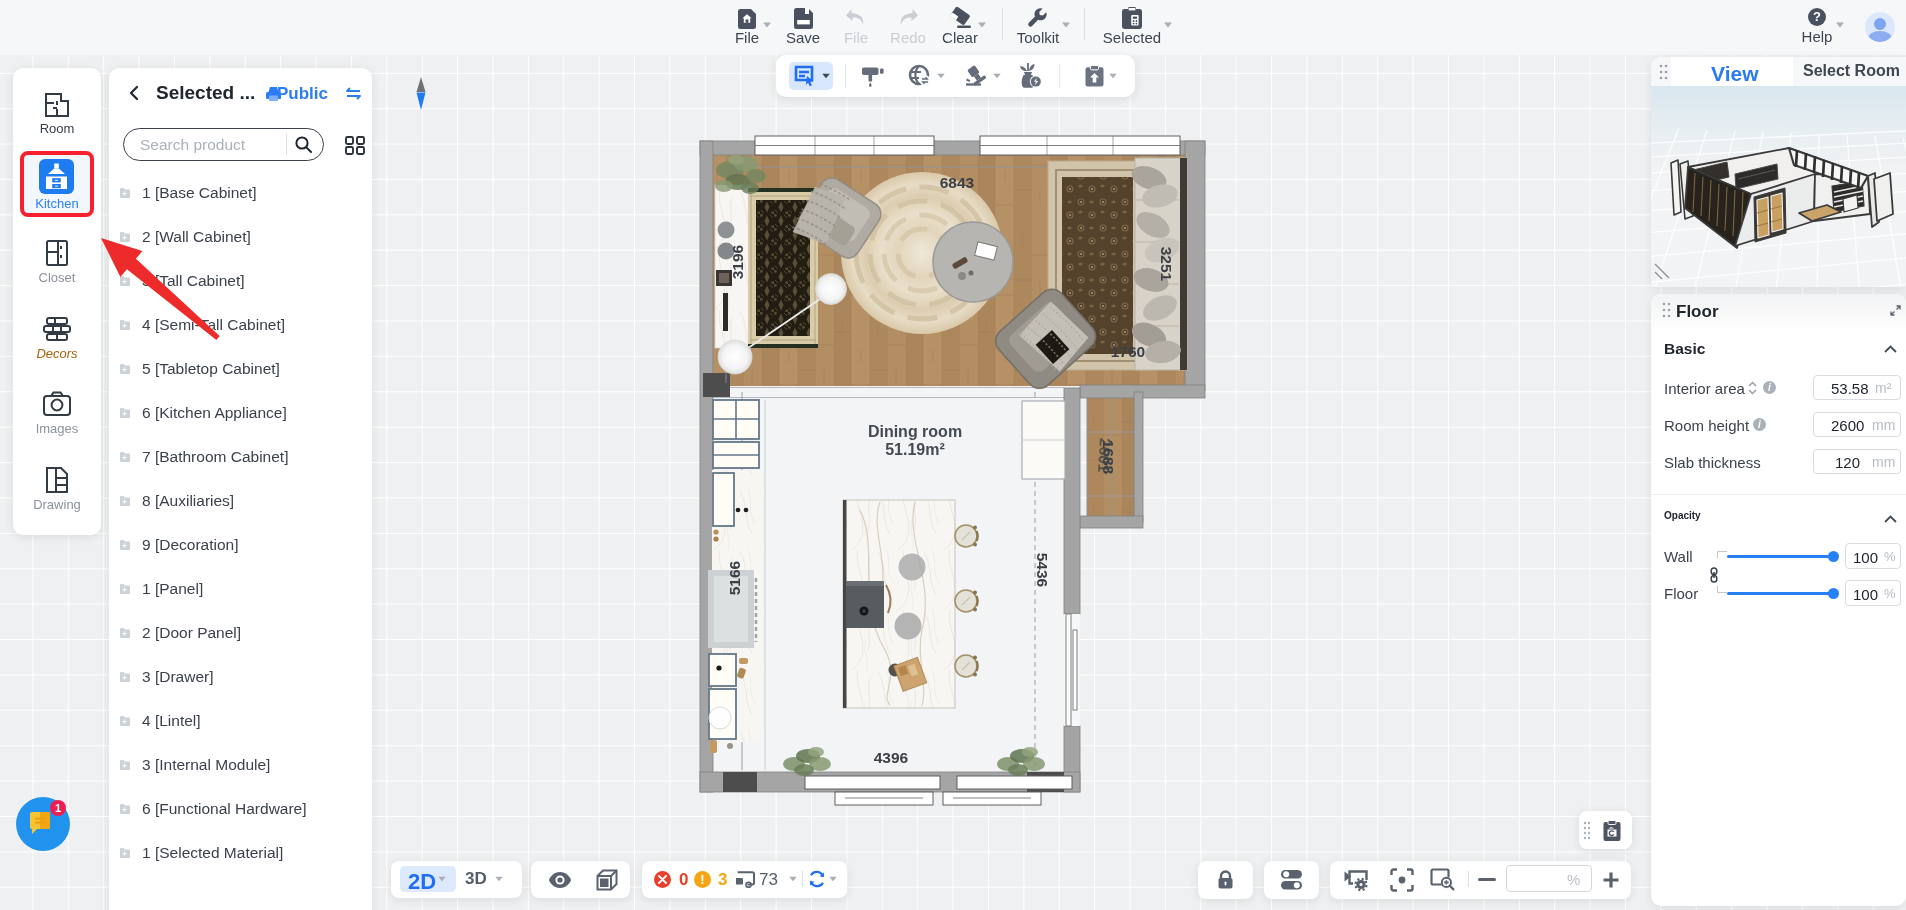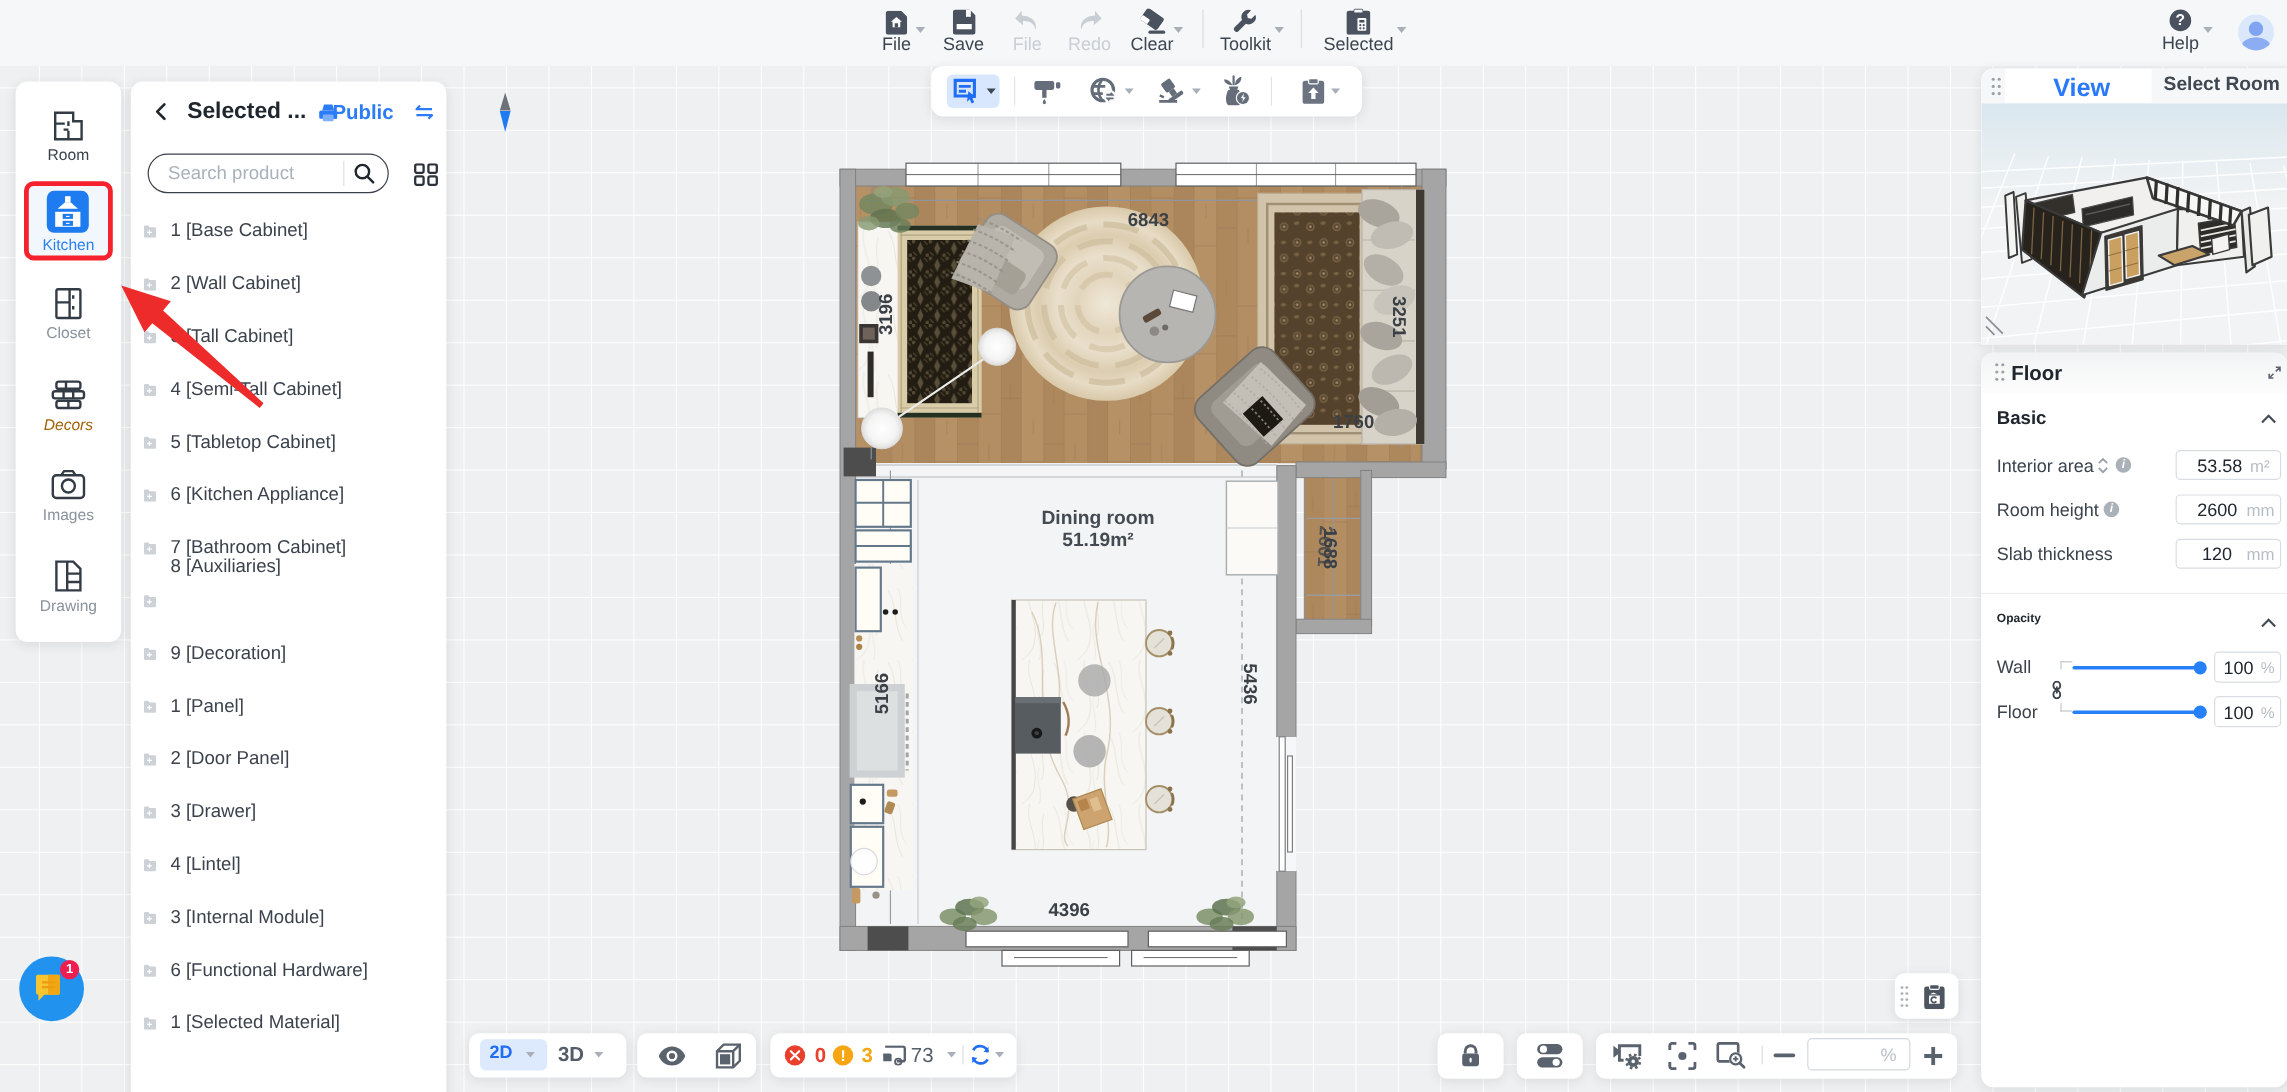--- a/index.html
+++ b/index.html
@@ -269,21 +269,21 @@
   <div class="abs" style="left:142px;top:404px;font-size:15.5px;color:#3b424c;">6 [Kitchen Appliance]</div>
   <svg class="abs" style="left:119px;top:451px" width="11" height="12" viewBox="0 0 11 12">
         <path d="M1 2 a1 1 0 0 1 1-1 h2.6 l1 1.4 H10 a1 1 0 0 1 1 1 V10 a1 1 0 0 1 -1 1 H2 a1 1 0 0 1 -1 -1 z" fill="#ccd2d8"></path>
         <path d="M5.5 4.6 v4 M3.5 6.6 h4" stroke="#fff" stroke-width="1.1"></path>
       </svg>
   <div class="abs" style="left:142px;top:448px;font-size:15.5px;color:#3b424c;">7 [Bathroom Cabinet]</div>
   <svg class="abs" style="left:119px;top:495px" width="11" height="12" viewBox="0 0 11 12">
         <path d="M1 2 a1 1 0 0 1 1-1 h2.6 l1 1.4 H10 a1 1 0 0 1 1 1 V10 a1 1 0 0 1 -1 1 H2 a1 1 0 0 1 -1 -1 z" fill="#ccd2d8"></path>
         <path d="M5.5 4.6 v4 M3.5 6.6 h4" stroke="#fff" stroke-width="1.1"></path>
       </svg>
-  <div class="abs" style="left:142px;top:464px;font-size:15.5px;color:#3b424c;">8 [Auxiliaries]</div>
+  <div class="abs" style="left:142px;top:492px;font-size:15.5px;color:#3b424c;">8 [Auxiliaries]</div>
   <svg class="abs" style="left:119px;top:539px" width="11" height="12" viewBox="0 0 11 12">
         <path d="M1 2 a1 1 0 0 1 1-1 h2.6 l1 1.4 H10 a1 1 0 0 1 1 1 V10 a1 1 0 0 1 -1 1 H2 a1 1 0 0 1 -1 -1 z" fill="#ccd2d8"></path>
         <path d="M5.5 4.6 v4 M3.5 6.6 h4" stroke="#fff" stroke-width="1.1"></path>
       </svg>
   <div class="abs" style="left:142px;top:536px;font-size:15.5px;color:#3b424c;">9 [Decoration]</div>
   <svg class="abs" style="left:119px;top:583px" width="11" height="12" viewBox="0 0 11 12">
         <path d="M1 2 a1 1 0 0 1 1-1 h2.6 l1 1.4 H10 a1 1 0 0 1 1 1 V10 a1 1 0 0 1 -1 1 H2 a1 1 0 0 1 -1 -1 z" fill="#ccd2d8"></path>
         <path d="M5.5 4.6 v4 M3.5 6.6 h4" stroke="#fff" stroke-width="1.1"></path>
       </svg>
   <div class="abs" style="left:142px;top:580px;font-size:15.5px;color:#3b424c;">1 [Panel]</div>
@@ -743,21 +743,21 @@
   <div class="abs" style="left:1828px;top:588px;width:11px;height:11px;border-radius:50%;background:#2680f7;"></div>
   <div class="abs" style="left:1845px;top:580px;width:56px;height:26px;border:1px solid #d9dde1;border-radius:4px;background:#fff;"></div>
   <div class="abs" style="left:1853px;top:586px;font-size:15px;color:#20262e;">100</div>
   <div class="abs" style="left:1884px;top:586px;font-size:13px;color:#b7bdc4;">%</div>
 </div>
 
 <div id="bottombars">
 
   <div class="abs panel" style="left:391px;top:861px;width:131px;height:37px;border-radius:8px;"></div>
   <div class="abs" style="left:400px;top:866px;width:56px;height:26px;background:#dde9fc;border-radius:5px;"></div>
-  <div class="abs" style="left:408px;top:869px;font-size:15px;font-weight:bold;color:#1f6ef5;">2D</div>
+  <div class="abs" style="left:408px;top:869px;font-size:22px;font-weight:bold;color:#1f6ef5;">2D</div>
   <div class="abs caret" style="left:437px;top:876px;transform:scale(.75)"></div>
   <div class="abs" style="left:465px;top:869px;font-size:17px;font-weight:bold;color:#555d68;">3D</div>
   <div class="abs caret" style="left:494px;top:876px;transform:scale(.75)"></div>
 
   <div class="abs panel" style="left:531px;top:861px;width:99px;height:37px;border-radius:8px;"></div>
   <svg class="abs" style="left:548px;top:871px" width="24" height="18" viewBox="0 0 24 18">
     <path d="M12 1 C6 1 2.2 5.4 1 9 c1.2 3.6 5 8 11 8 s9.8 -4.4 11 -8 C21.8 5.4 18 1 12 1 z" fill="#5a626e"></path>
     <circle cx="12" cy="9" r="4.6" fill="#fff"></circle>
     <circle cx="12" cy="9" r="2.6" fill="#5a626e"></circle>
   </svg>

